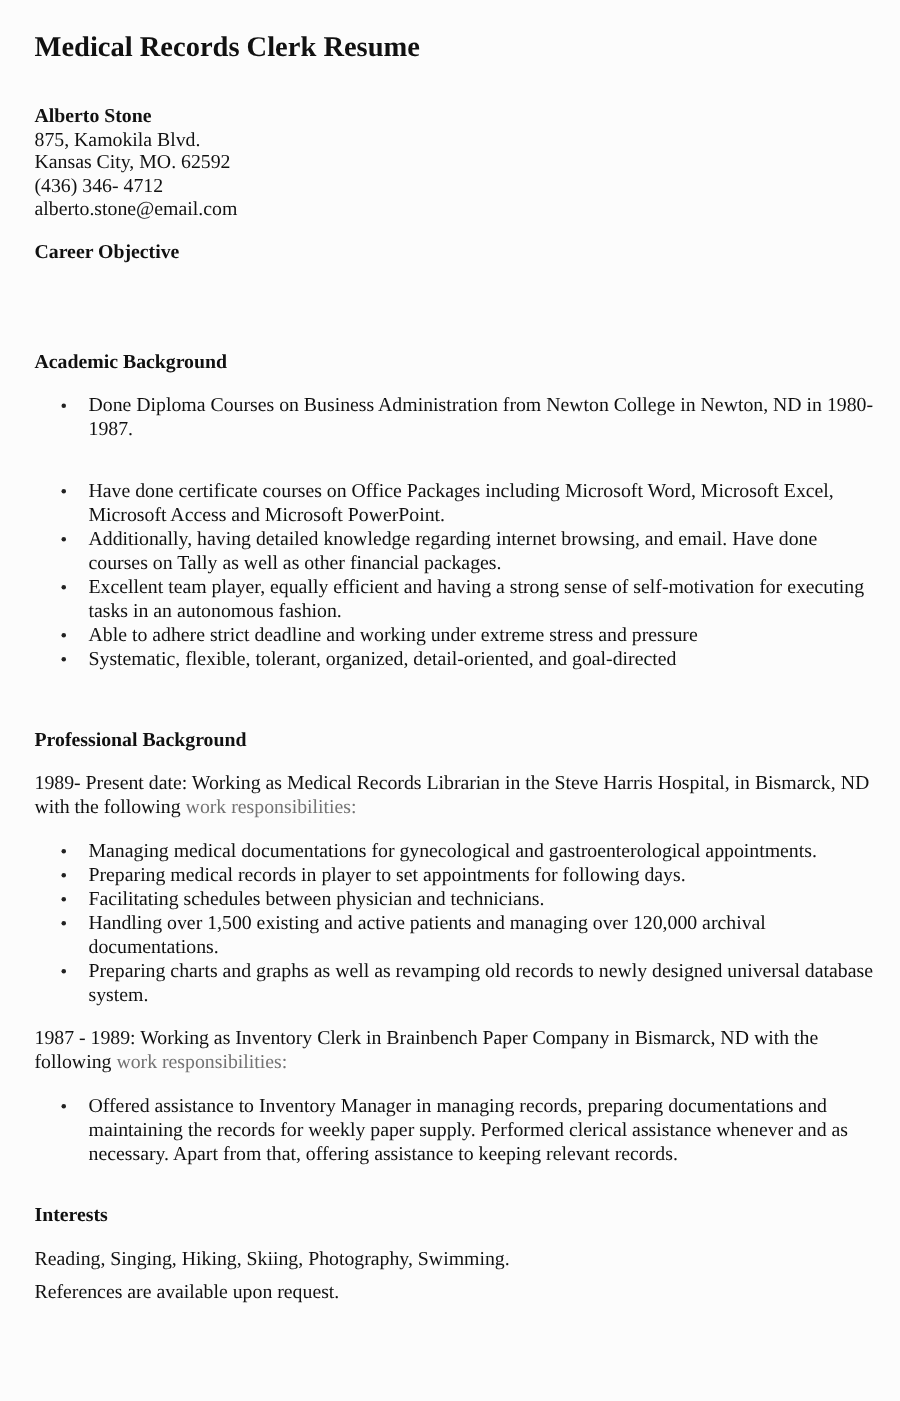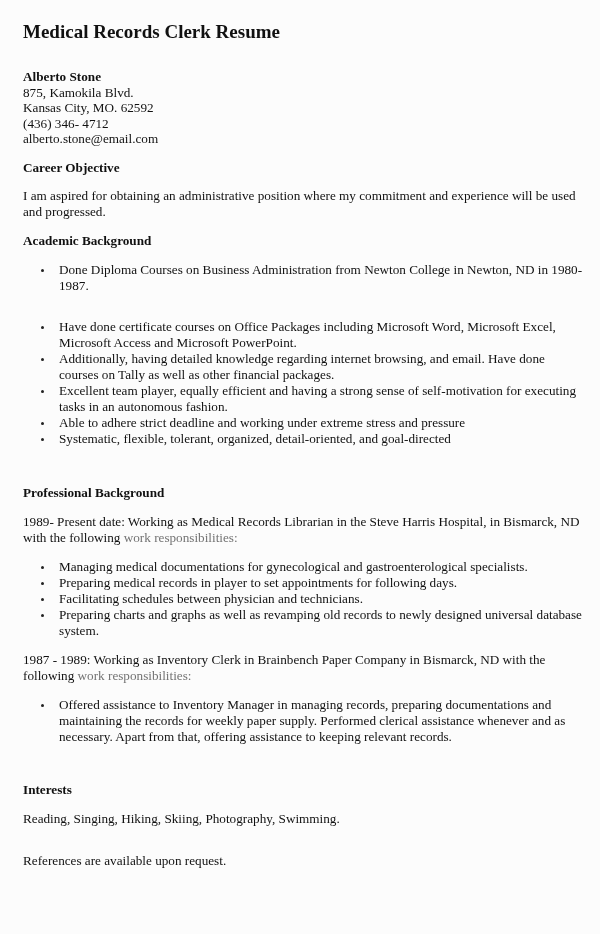--- a/index.html
+++ b/index.html
@@ -46,21 +46,20 @@
   <div class="contact">
     <div class="name">Alberto Stone</div>
     <div>875, Kamokila Blvd.</div>
     <div>Kansas City, MO. 62592</div>
     <div>(436) 346- 4712</div>
     <div>alberto.stone@email.com</div>
   </div>
 
   <div class="section" style="top:160px;">
     <div class="heading">Career Objective</div>
-    <div class="para" style="margin-top:12px;">I am aspired for obtaining an administrative position where my commitment and experience will be used and progressed.</div>
   </div>
 
   <div class="section" style="top:233px;">
     <div class="heading">Academic Background</div>
     <ul style="margin-top:13px;">
       <li>Done Diploma Courses on Business Administration from Newton College in Newton, ND in 1980-1987.</li>
     </ul>
   </div>
 
   <div class="section" style="top:306px;">
@@ -73,35 +72,36 @@
     </ul>
   </div>
 
   <div class="section" style="top:485px;">
     <div class="heading">Professional Background</div>
 
     <div class="para" style="margin-top:13px;">
       <span>1989- Present date: Working as Medical Records Librarian in the Steve Harris Hospital, in Bismarck, ND with the following </span><span class="light">work responsibilities:</span>
     </div>
     <ul style="margin-top:13px;">
-      <li>Managing medical documentations for gynecological and gastroenterological specialists.</li>
+      <li>Managing medical documentations for gynecological and gastroenterological appointments.</li>
       <li>Preparing medical records in player to set appointments for following days.</li>
       <li>Facilitating schedules between physician and technicians.</li>
+      <li>Handling over 1,500 existing and active patients and managing over 120,000 archival documentations.</li>
       <li>Preparing charts and graphs as well as revamping old records to newly designed universal database system.</li>
     </ul>
 
     <div class="para" style="margin-top:13px;">
       <span>1987 - 1989: Working as Inventory Clerk in Brainbench Paper Company in Bismarck, ND with the following </span><span class="light">work responsibilities:</span>
     </div>
     <ul style="margin-top:13px;">
       <li>Offered assistance to Inventory Manager in managing records, preparing documentations and maintaining the records for weekly paper supply. Performed clerical assistance whenever and as necessary. Apart from that, offering assistance to keeping relevant records.</li>
     </ul>
   </div>
 
-  <div class="section" style="top:782px;">
+  <div class="section" style="top:802px;">
     <div class="heading">Interests</div>
     <div class="para" style="margin-top:13px;">Reading, Singing, Hiking, Skiing, Photography, Swimming.</div>
   </div>
 
   <div class="section" style="top:840px;">
     <div class="para" style="margin-top:13px;">References are available upon request.</div>
   </div>
 
 </div>
 

